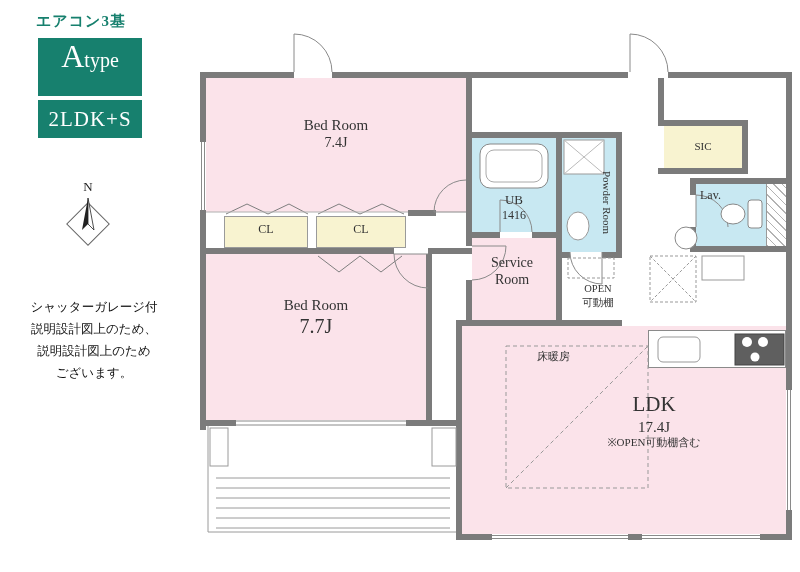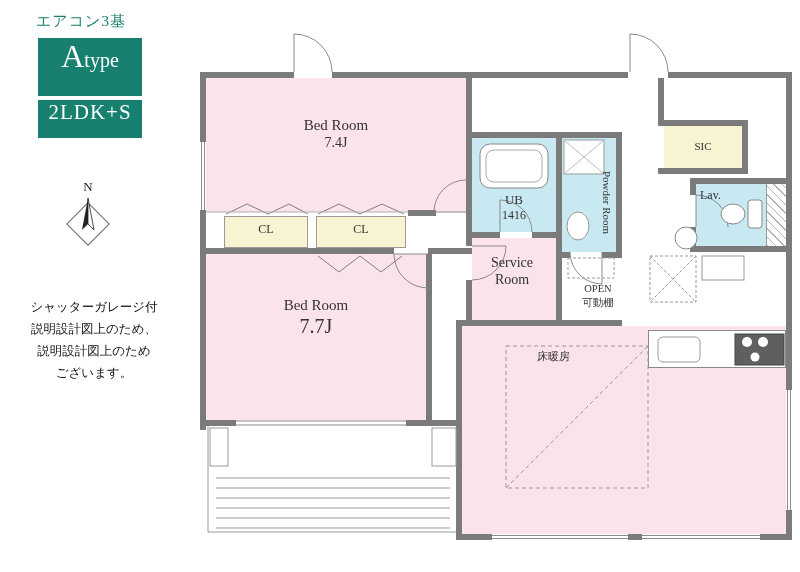--- a/index.html
+++ b/index.html
@@ -19,27 +19,27 @@
   .counter{position:absolute;background:#fff;border:1px solid #8a8a8a}
   .shaft{position:absolute;background:repeating-linear-gradient(45deg,#b3b3b3 0 1px,#fff 1px 6px);border-left:1px solid #9a9a9a}
   .vtext{transform:rotate(90deg);transform-origin:center center}
 </style>
 </head>
 <body>
 
 <div class="canvas">
 
   <div class="abs" style="left:0;top:0;width:196px;height:572px">
-    <div class="label" style="left:36px;top:12px;width:140px;text-align:left;font-size:15px;font-weight:normal;color:var(--teal,#17806e);letter-spacing:1px">エアコン3基</div>
+    <div class="label" style="left:36px;top:12px;width:140px;text-align:left;font-size:15px;font-weight:bold;color:var(--teal,#17806e);letter-spacing:1px">エアコン3基</div>
 
     <div class="teal-box" style="left:38px;top:38px;width:104px;height:58px">
       <span style="font-size:32px">A</span>
         <span style="font-size:20px">type</span>
     </div>
-    <div class="teal-box" style="left:38px;top:100px;width:104px;height:38px;align-items:flex-start">
+    <div class="teal-box" style="left:38px;top:100px;width:104px;height:38px;align-items:center">
       <span style="font-size:21px;letter-spacing:1px">2LDK+S</span>
     </div>
 
 
     <svg class="abs" width="60" height="86" style="left:58px;top:176px" xmlns="http://www.w3.org/2000/svg">
       <text x="30" y="15" text-anchor="middle" font-size="13" fill="#222" font-family="Liberation Serif, DejaVu Serif, serif">N</text>
       <rect x="15" y="33" width="30" height="30" transform="rotate(45 30 48)" fill="none" stroke="#666" stroke-width="1"></rect>
       <polygon points="30,22 24,54 30,48" fill="#222"></polygon>
       <polygon points="30,22 36,54 30,48" fill="#fff" stroke="#222" stroke-width="0.8"></polygon>
     </svg>
@@ -190,14 +190,19 @@
     <div style="font-size:14px">Service</div>
     <div style="font-size:14px">Room</div>
   </div>
   <div class="label" style="left:664px;top:140px;width:78px;font-size:11px">SIC</div>
   <div class="label" style="left:700px;top:188px;width:40px;text-align:left;font-size:12px">Lav.</div>
   <div class="label" style="left:566px;top:282px;width:64px;line-height:1.3">
     <div style="font-size:10.5px">OPEN</div>
     <div style="font-size:10.5px">可動棚</div>
   </div>
   <div class="label" style="left:510px;top:350px;width:60px;text-align:right;font-size:11px">床暖房</div>
+  <div class="label" style="left:578px;top:392px;width:152px">
+    <div style="font-size:21px">LDK</div>
+    <div style="font-size:15px">17.4J</div>
+    <div style="font-size:11px">※OPEN可動棚含む</div>
+  </div>
 
 </div>
 
 </body></html>

